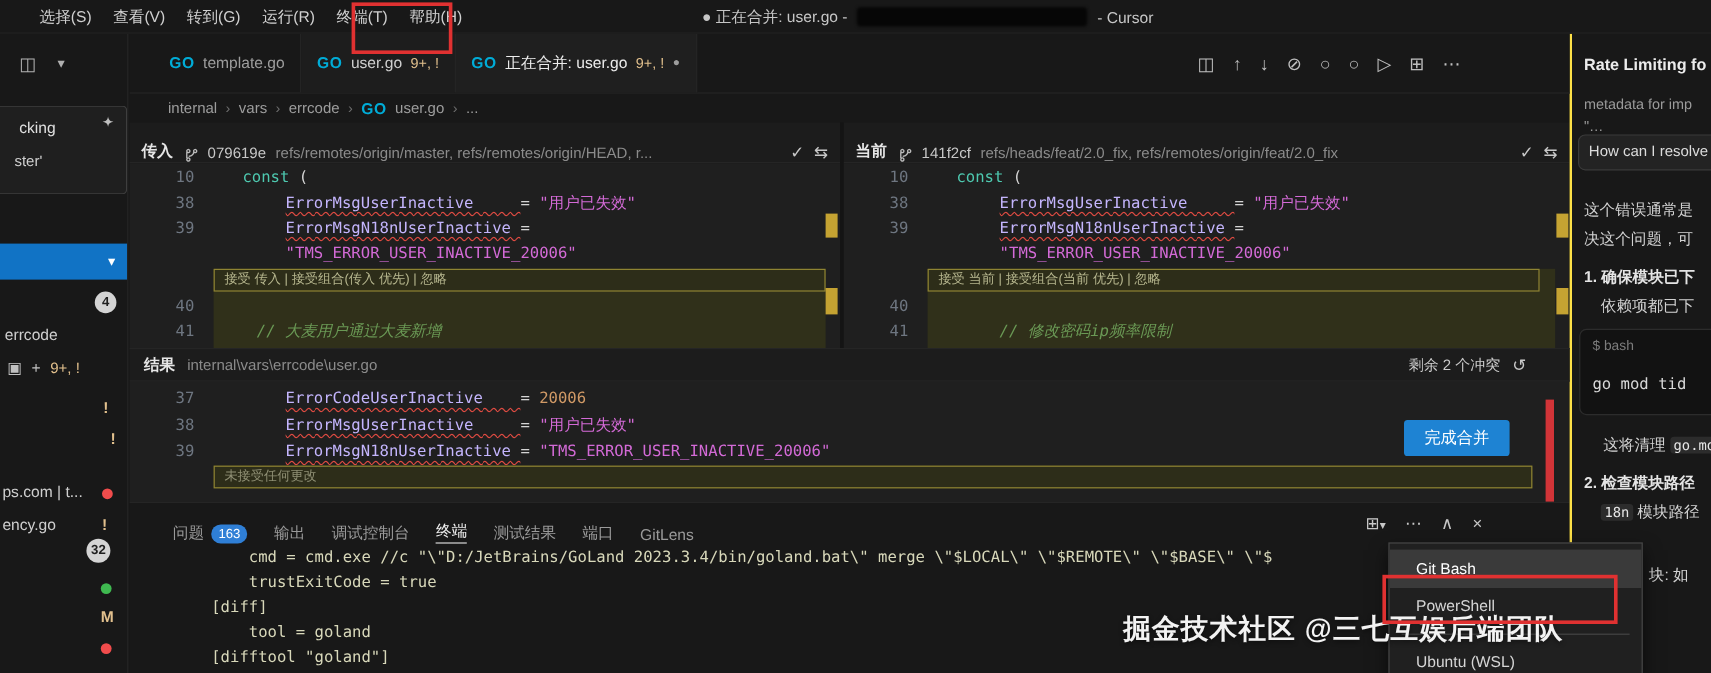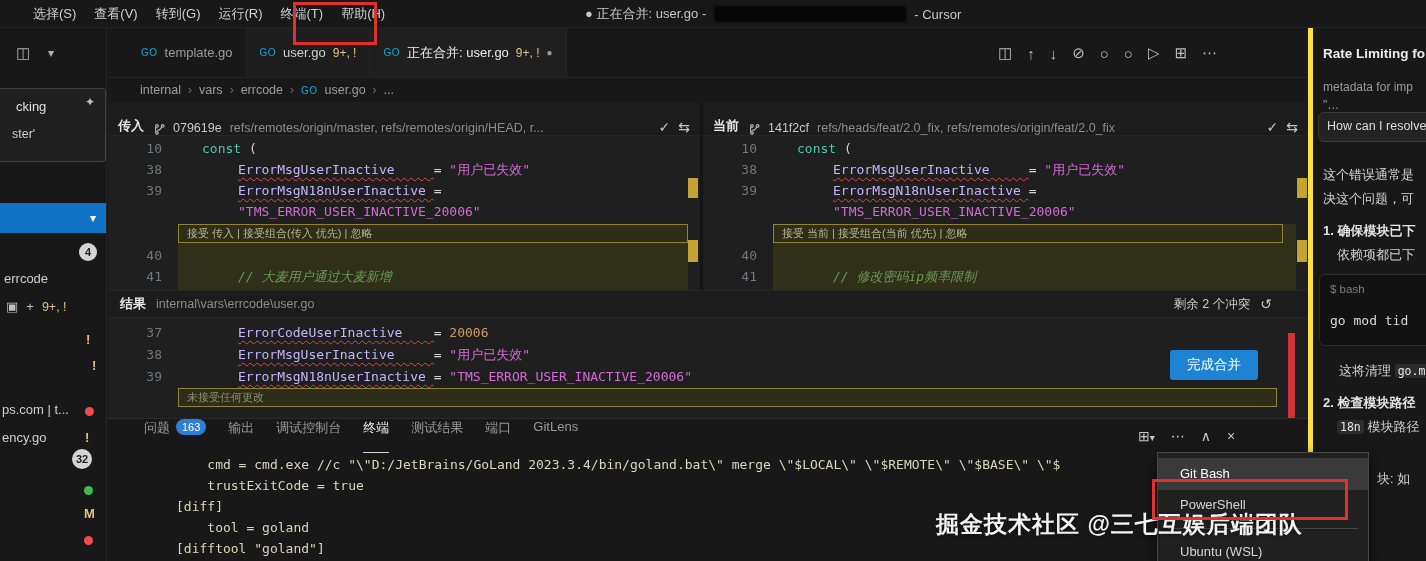--- a/index.html
+++ b/index.html
@@ -19,21 +19,21 @@
   .cbadge{position:absolute;border-radius:50%;background:#d4d4d4;color:#1f1f1f;font-size:11px;display:flex;align-items:center;justify-content:center;font-weight:700}
   .dot{position:absolute;border-radius:50%}
   .sdtxt{position:absolute;color:#cfcfcf;font-size:13px;white-space:nowrap}
   .warn{position:absolute;color:#e2c08d;font-weight:700;font-size:13px}
   
   .tabbar{position:absolute;left:108px;top:28px;width:1200px;height:50px;background:#181818;border-bottom:1px solid #252525;display:flex;padding-left:20px;z-index:2}
   .tab{display:flex;align-items:center;gap:7px;padding:0 13px;border-right:1px solid #242424;color:#9d9d9d;font-size:13px}
   .tab.semi{background:#1d1d1d;color:#cfcfcf}
   .tab.active{background:#1f1f1f;color:#ececec}
   .badge-y{color:#e2c08d;font-size:12px}
-  .goicon{color:#00acd7;font-weight:400;font-size:10px;letter-spacing:.5px}
+  .goicon{color:#00acd7;font-weight:700;font-size:13px;letter-spacing:.5px}
   .edtools{position:absolute;left:998px;top:28px;height:50px;display:flex;align-items:center;gap:15px;color:#bfbfbf;font-size:15px;z-index:3}
   
   .crumbs{position:absolute;left:140px;top:78px;height:24px;display:flex;align-items:center;gap:7px;color:#9d9d9d;font-size:12.5px;z-index:2}
   .crumb-sep{color:#6d6d6d;font-size:12px}
   
   .mh{position:absolute;height:34px;display:flex;align-items:flex-end;gap:8px;background:#1c1c1c;font-size:12.5px;padding:0 10px;border-bottom:1px solid #252525}
   .mh .t,.rh .t{color:#e6e6e6;font-weight:700;font-size:13px}
   .mh .hash{color:#c8c8c8}
   .mh .refs{color:#8b8b8b;flex:1;white-space:nowrap;overflow:hidden;text-overflow:ellipsis}
   .hic{color:#c8c8c8;font-size:14px}
@@ -52,32 +52,32 @@
   .sq{text-decoration-line:underline;text-decoration-style:wavy;text-decoration-color:#de4a41;text-decoration-thickness:1px;text-underline-offset:3px}
   .hl{position:absolute;background:#30301a;z-index:1}
   .abar{position:absolute;height:19px;border:1px solid #8f8433;background:#2d2d19;color:#b6b68e;font-size:11px;line-height:17px;padding:0 8px;white-space:nowrap;overflow:hidden;z-index:3}
   .ovm{position:absolute;width:10px;background:#c5a332;z-index:3}
   .redbar{position:absolute;width:7px;background:#d13438;z-index:3}
   .btn-blue{position:absolute;left:1170px;top:350px;width:88px;height:30px;background:#1e83d3;color:#fff;border-radius:3px;display:flex;align-items:center;justify-content:center;font-size:13.5px;z-index:4}
   .rh{position:absolute;left:108px;top:290px;width:1200px;height:28px;background:#1c1c1c;border-top:1px solid #252525;border-bottom:1px solid #252525;display:flex;align-items:center;gap:10px;padding:0 36px 0 12px;font-size:12.5px;z-index:2}
   
   .panel{position:absolute;left:108px;top:418px;width:1200px;height:143px;background:#181818;border-top:1px solid #2a2a2a}
   .ptabs{position:absolute;left:36px;top:0;height:34px;display:flex;align-items:center;gap:22px;font-size:13px;color:#9a9a9a}
-  .ptab{display:flex;align-items:flex-start;gap:6px;height:34px}
+  .ptab{display:flex;align-items:flex-end;gap:6px;height:34px}
   .ptab.active{color:#eee;border-bottom:1px solid #d7d7d7}
   .pbadge{background:#2f7fd6;color:#fff;border-radius:9px;padding:0 6px;font-size:11px;line-height:16px}
   .picons{position:absolute;left:1030px;top:0;height:34px;display:flex;align-items:center;gap:16px;color:#c8c8c8;font-size:14px}
   .tline{position:absolute;left:68px;font-family:"DejaVu Sans Mono",monospace;font-size:13px;color:#d8d8ba;white-space:pre}
   
   .ctx{position:absolute;left:1157px;top:452px;width:212px;height:112px;background:#202020;border:1px solid #474747;box-shadow:0 6px 14px rgba(0,0,0,.6);z-index:22;padding-top:5px;overflow:hidden}
   .ctx-item{height:30px;line-height:30px;padding-left:22px;font-size:13px;color:#d6d6d6;white-space:nowrap}
   .ctx-item.focus{height:32px;line-height:32px;background:#3a3a3a;color:#fff}
   .ctx-sep{height:1px;background:#454545;margin:8px 10px}
   
-  .chat{position:absolute;left:1308px;top:28px;width:118px;height:533px;background:#181818;border-left:5px solid #fde047;overflow:hidden}
+  .chat{position:absolute;left:1308px;top:28px;width:118px;height:533px;background:#181818;border-left:2px solid #fde047;overflow:hidden}
   .chat .line{position:absolute;white-space:nowrap;color:#d2d2d2;font-size:13px}
   .chip{font-family:"DejaVu Sans Mono",monospace;font-size:11.5px;background:#2c2c2c;border-radius:3px;padding:0 3px;color:#e6e6e6}
   .codeblock{position:absolute;left:6px;top:246px;width:130px;height:72px;background:#121212;border:1px solid #2c2c2c;border-radius:6px}
   .bubble{position:absolute;left:5px;top:84px;width:126px;height:30px;border:1px solid #3a3a3a;background:#232323;border-radius:6px;padding:6px 8px;font-size:12.5px;color:#dcdcdc;white-space:nowrap;overflow:hidden}
   
   .anno{position:absolute;border:3px solid #e03131;z-index:40}
   .wm{position:absolute;left:936px;top:509px;font-size:23px;font-weight:700;color:rgba(255,255,255,.95);z-index:30;white-space:nowrap;text-shadow:0 1px 4px rgba(0,0,0,.45);letter-spacing:1px}
 </style>
 </head>
 <body>
@@ -223,21 +223,21 @@
   <div class="cline" style="left:108px;top:201px;width:592px">
     <span class="g"></span>
     <span class="c" style="padding-left:60px"><span class="str">"TMS_ERROR_USER_INACTIVE_20006"</span></span>
   </div>
   <div class="abar" style="left:178px;top:224px;width:510px">接受 传入 | 接受组合(传入 优先) | 忽略</div>
   <div class="cline" style="left:108px;top:245px;width:592px">
     <span class="g">40</span>
   </div>
   <div class="cline" style="left:108px;top:266px;width:592px">
     <span class="g">41</span>
-    <span class="c" style="padding-left:60px"><span class="cmt">// 大麦用户通过大麦新增</span></span>
+    <span class="c" style="padding-left:36px"><span class="cmt">// 大麦用户通过大麦新增</span></span>
   </div>
 
   <div class="cline" style="left:703px;top:138px;width:605px">
     <span class="g">10</span>
     <span class="c" style="padding-left:24px"><span class="kw">const</span><span class="pl"> (</span></span>
   </div>
   <div class="cline" style="left:703px;top:159px;width:605px">
     <span class="g">38</span>
     <span class="c" style="padding-left:60px"><span class="id sq">ErrorMsgUserInactive     </span><span class="pl">= </span><span class="str">"用户已失效"</span></span>
   </div>

